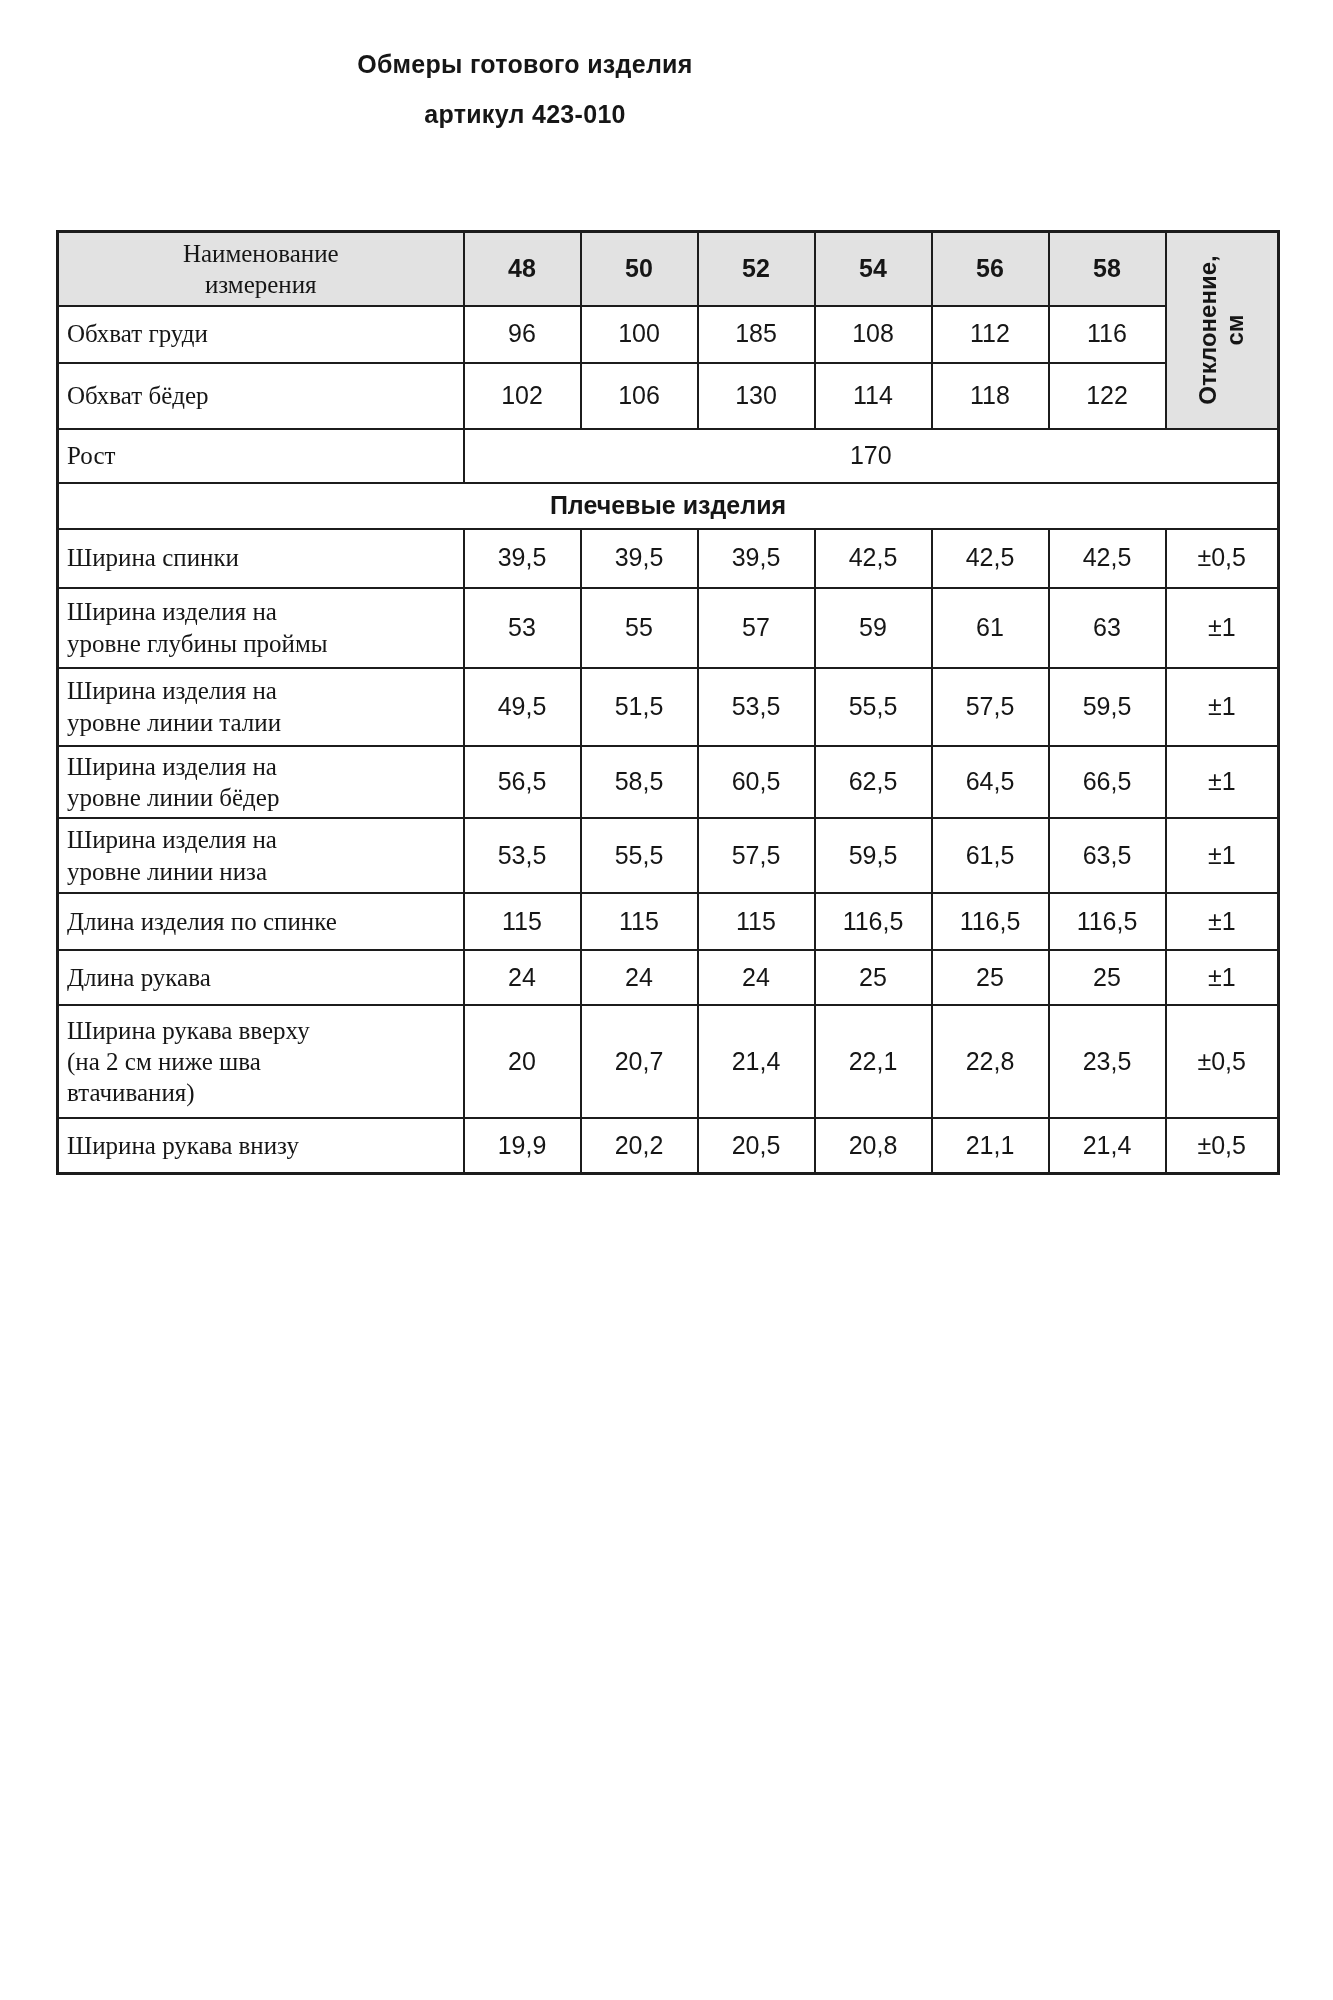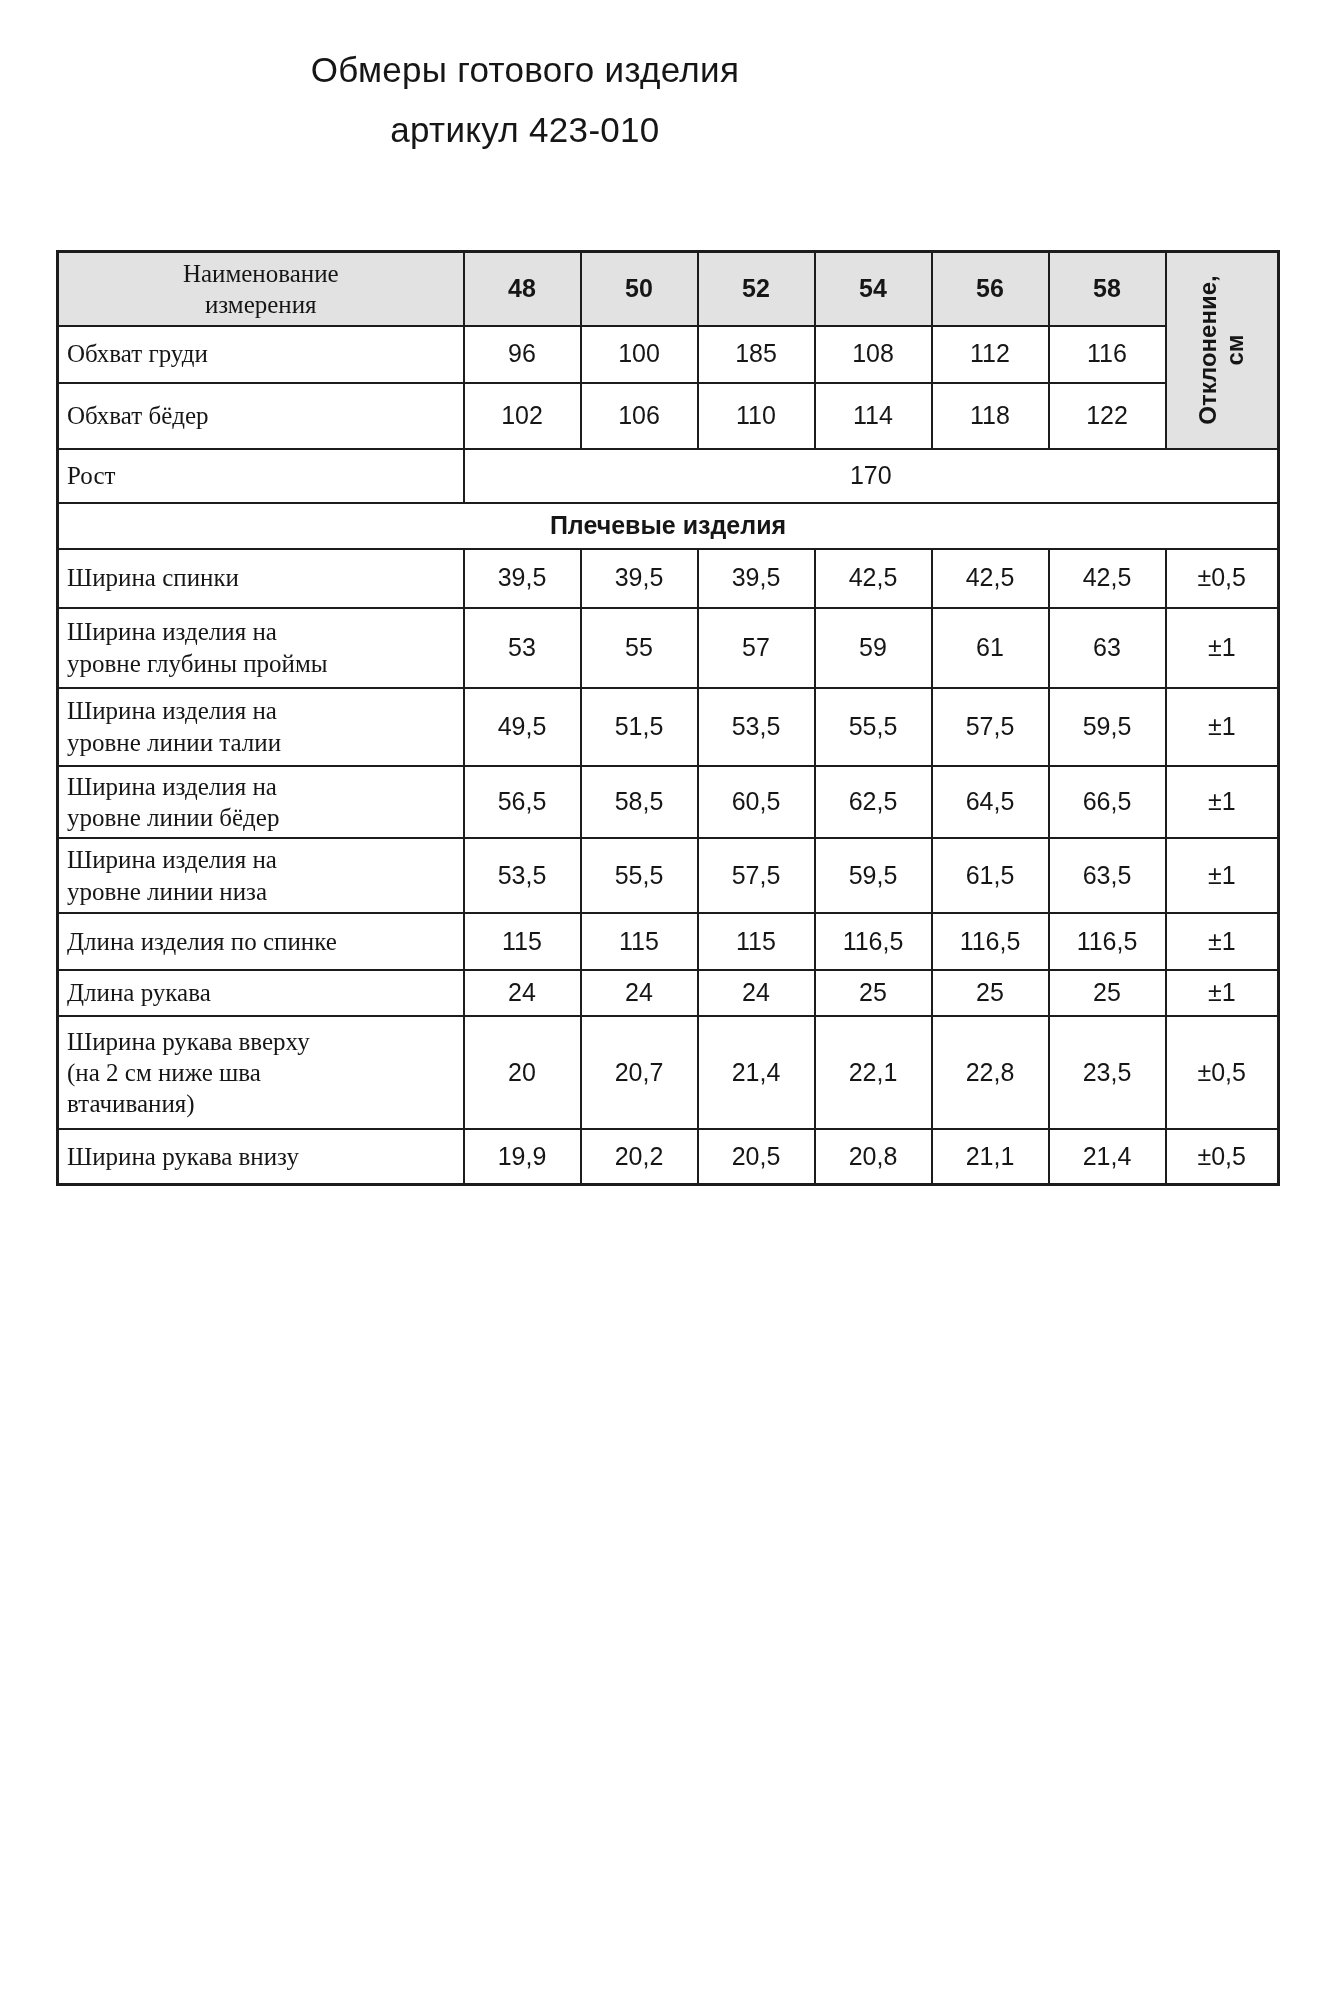--- a/index.html
+++ b/index.html
@@ -17,22 +17,22 @@
     font-family: "Liberation Sans", sans-serif;
     color: var(--text-c);
     overflow: hidden;
   }
   .titles {
     width: 1050px;
     padding-top: 52px;
     text-align: center;
   }
   .title-line {
-    font-size: 35px;
-    font-weight: normal;
+    font-size: 25px;
+    font-weight: bold;
     line-height: 1;
     margin-bottom: 25px;
     letter-spacing: 0.3px;
   }
   table.size-table {
     border-collapse: collapse;
     table-layout: fixed;
     width: 1221px;
     margin: 103px 0 0 56px;
     border: 3px solid var(--border-c);
@@ -120,21 +120,21 @@
         <td class="val">100</td>
         <td class="val">185</td>
         <td class="val">108</td>
         <td class="val">112</td>
         <td class="val">116</td>
       </tr>
       <tr style="height: 66px;">
         <td class="lbl pre">Обхват бёдер</td>
         <td class="val">102</td>
         <td class="val">106</td>
-        <td class="val">110</td>
+        <td class="val">130</td>
         <td class="val">114</td>
         <td class="val">118</td>
         <td class="val">122</td>
       </tr>
       <tr style="height: 54px;">
         <td class="lbl">Рост</td>
         <td class="val" colspan="7">170</td>
       </tr>
       <tr style="height: 46px;">
         <td class="section-cell" colspan="8">Плечевые изделия</td>
@@ -196,21 +196,21 @@
       <tr style="height: 57px;">
         <td class="lbl pre">Длина изделия по спинке</td>
         <td class="val">115</td>
         <td class="val">115</td>
         <td class="val">115</td>
         <td class="val">116,5</td>
         <td class="val">116,5</td>
         <td class="val">116,5</td>
         <td class="val">±1</td>
       </tr>
-      <tr style="height: 46px;">
+      <tr style="height: 55px;">
         <td class="lbl pre">Длина рукава</td>
         <td class="val">24</td>
         <td class="val">24</td>
         <td class="val">24</td>
         <td class="val">25</td>
         <td class="val">25</td>
         <td class="val">25</td>
         <td class="val">±1</td>
       </tr>
       <tr style="height: 113px;">

